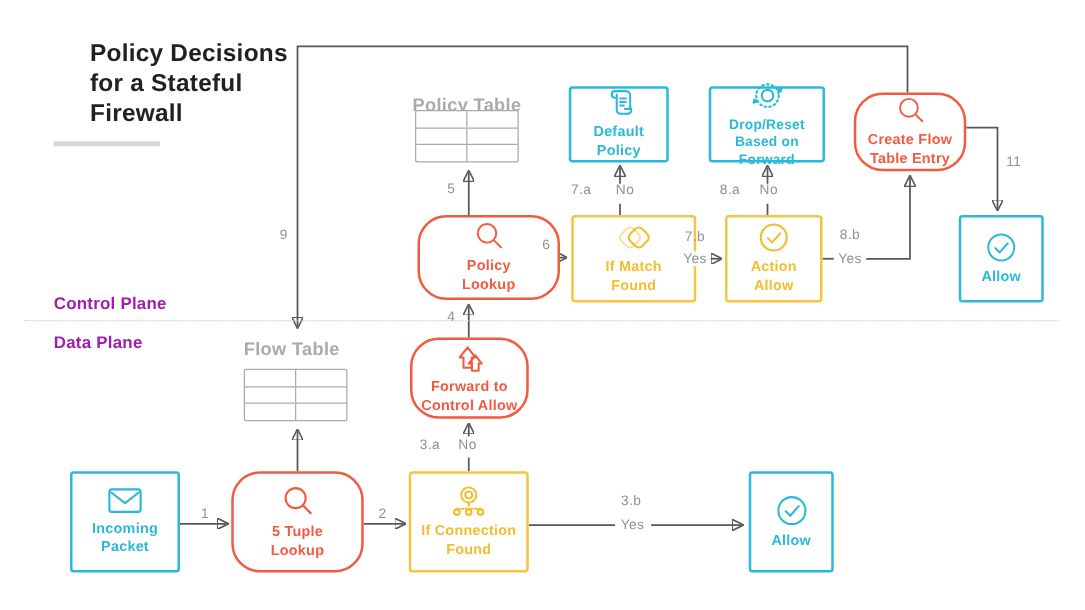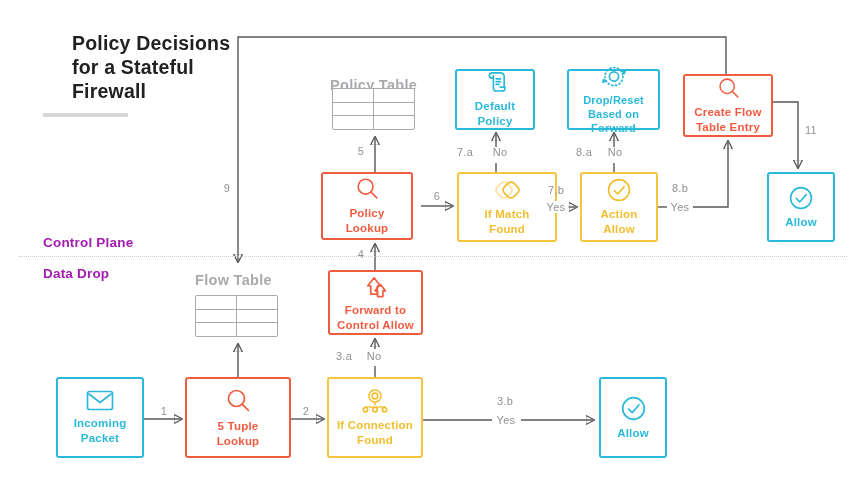--- a/index.html
+++ b/index.html
@@ -17,21 +17,21 @@
           background:#fff;display:flex;flex-direction:column;box-sizing:border-box;}
   .dtable .tr{flex:1;display:flex;border-top:1px solid #A8AAAD;}
   .dtable .tr:first-child{border-top:none;}
   .dtable .td{flex:1;border-left:1px solid #A8AAAD;}
   .dtable .td:first-child{border-left:none;}
   .node{position:absolute;box-sizing:border-box;background:#fff;border:2px solid;border-radius:3px;
         display:flex;flex-direction:column;align-items:center;justify-content:center;gap:4px;
         text-align:center;font-weight:700;font-size:11.5px;line-height:1.3;letter-spacing:.2px;}
   .node .nlabel{display:block;}
   .cyan{border-color:#2BB9D9;color:#2BB9D9;}
-  .red{border-color:#F15B40;color:#F15B40;}
+  .red{border-color:#F15B40;color:#F15B40;border-radius:23px;}
   .yellow{border-color:#F5C53F;color:#F0BE2E;}
   .icon{flex:none;}
   .icon *{fill:none;stroke:currentColor;stroke-width:1.7;stroke-linecap:round;stroke-linejoin:round;}
   .elabel{position:absolute;transform:translate(-50%,-50%);font-size:11px;color:#8F9193;
           white-space:nowrap;letter-spacing:.3px;}
   .elabel.inline{background:#fff;padding:0 3px;}
 </style>
 </head>
 <body>
 
@@ -67,21 +67,21 @@
 
   <div class="title">
     <div>Policy Decisions</div>
     <div>for a Stateful</div>
     <div>Firewall</div>
   </div>
   <div class="title-underline"></div>
 
   <div class="plane-label" style="left:43px;top:235px">Control Plane</div>
   <div class="divider"></div>
-  <div class="plane-label" style="left:43px;top:266px">Data Drop</div>
+  <div class="plane-label" style="left:43px;top:266px">Data Plane</div>
 
   <div class="tlabel" style="left:330px;top:77px">Policy Table</div>
   <div class="dtable" style="left:332px;top:88px">
     <div class="tr">
         <div class="td"></div>
         <div class="td"></div>
       </div>
     <div class="tr">
         <div class="td"></div>
         <div class="td"></div>
@@ -146,21 +146,21 @@
   </div>
 
   <div class="node red" style="left:328px;top:270px;width:95px;height:65px">
     <svg class="icon" width="26" height="26" viewBox="0 0 26 27">
       <path d="M7.6 22v-8.5H4.4L11 5l6.6 8.5h-3.2V22z"></path>
       <path d="M14.6 24.5v-6H12l5.4-6.8 5.4 6.8h-2.6v6z" fill="#fff"></path>
     </svg>
     <span class="nlabel" style="max-width:82px">Forward to Control Allow</span>
   </div>
 
-  <div class="node red" style="left:321px;top:172px;width:92px;height:68px">
+  <div class="node red" style="left:334px;top:172px;width:114px;height:68px">
     <svg class="icon" width="26" height="26" viewBox="0 0 28 28">
       <circle cx="12.5" cy="11.5" r="8"></circle>
         <path d="M18.3 17.3L24.5 23.5"></path>
     </svg>
     <span class="nlabel" style="max-width:56px">Policy Lookup</span>
   </div>
 
   <div class="node yellow" style="left:457px;top:172px;width:100px;height:70px">
     <svg class="icon" width="31" height="26" viewBox="0 0 31 26">
       <rect x="-6.8" y="-6.8" width="13.6" height="13.6" rx="4" transform="translate(12,13) rotate(45)" opacity=".45"></rect>

